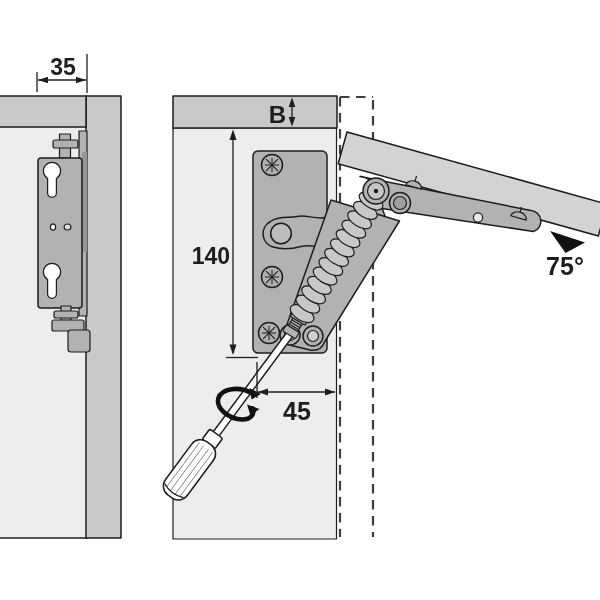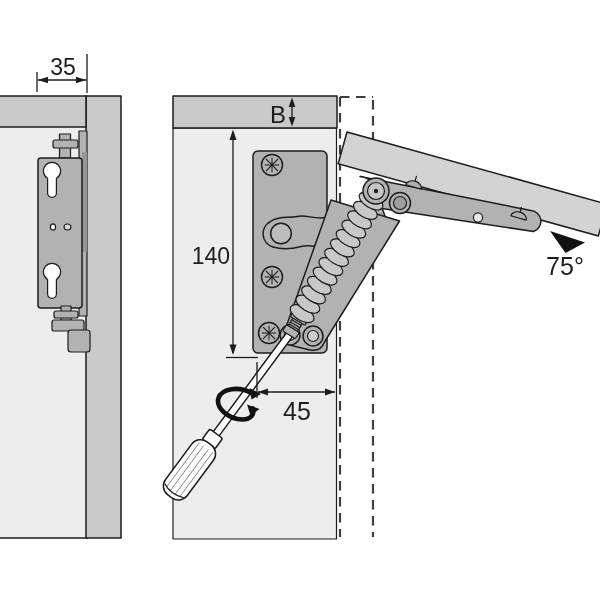--- a/index.html
+++ b/index.html
@@ -1,16 +1,16 @@
 <!DOCTYPE html>
 <html><head>
 <meta charset="utf-8">
 <style>
   html,body { margin:0; padding:0; background:#ffffff; }
-  .canvas { position:relative; width:600px; height:600px; background:#ffffff; overflow:hidden; }
+  .canvas { position:relative; width:600px; height:600px; background:#ffffff; overflow:hidden;font-weight:bold; }
   svg { display:block; }
   .ln   { stroke:#1d1d1b; stroke-width:1.5; stroke-linejoin:round; stroke-linecap:round; }
   .ln-t { stroke:#1d1d1b; stroke-width:1.2; stroke-linejoin:round; stroke-linecap:round; }
   .panel { fill:#c9c9c9; }
   .inner { fill:#ededed; }
   .hw    { fill:#b2b2b2; }
   .hw2   { fill:#cfcfcf; }
   .coil  { fill:#c8c8c8; }
   .flapf { fill:#d3d3d3; }
   .white { fill:#ffffff; }

